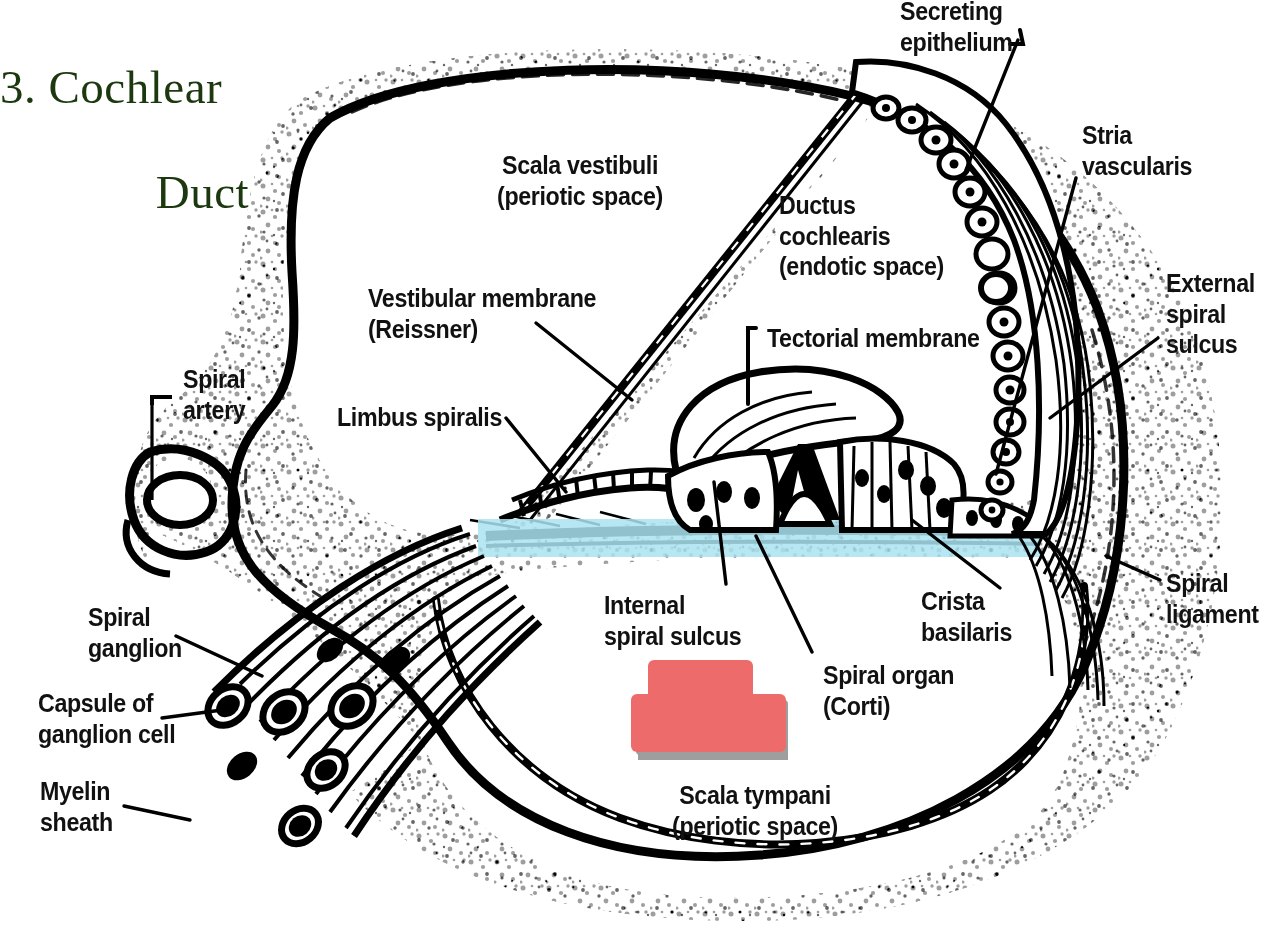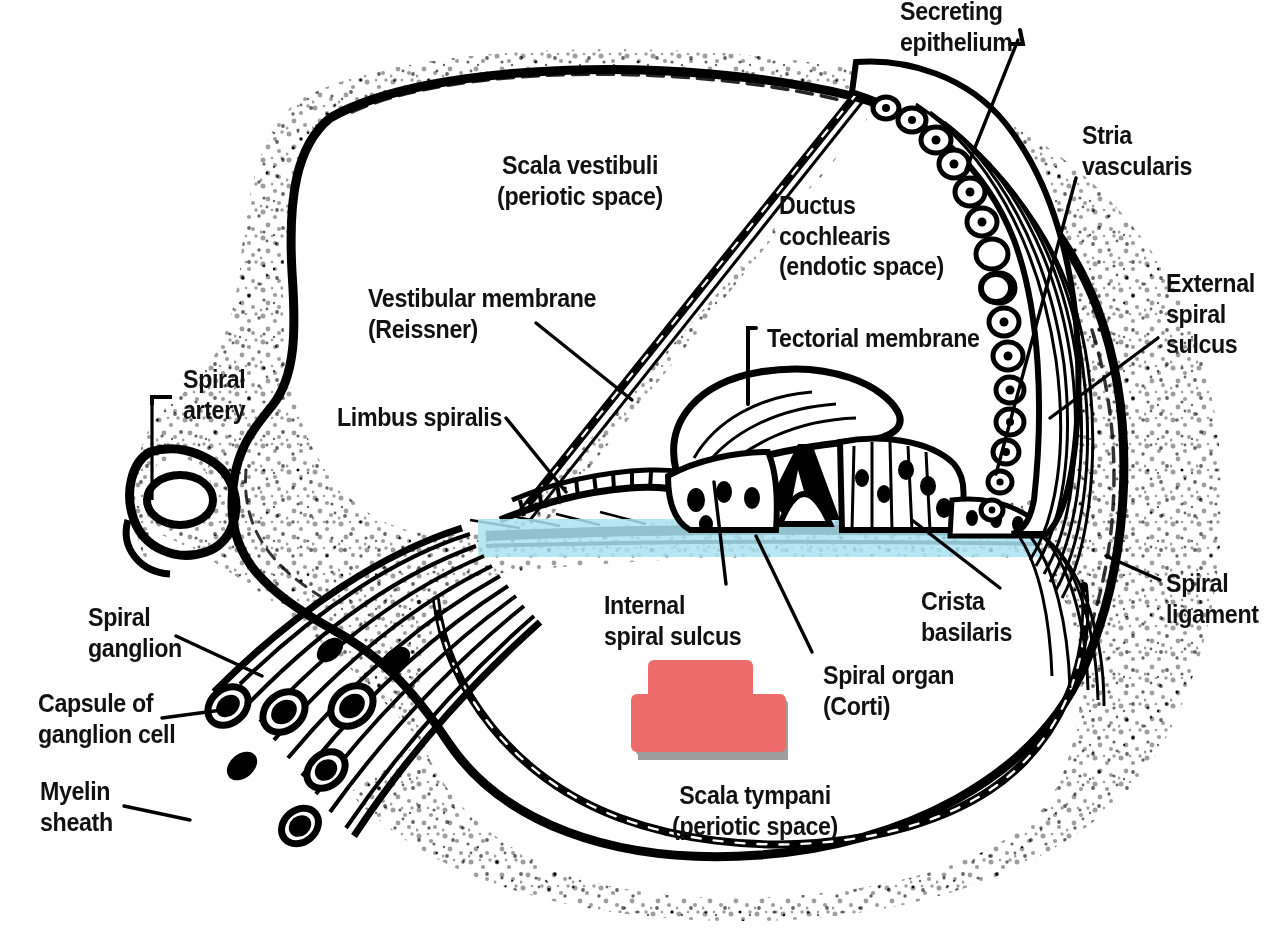--- a/index.html
+++ b/index.html
@@ -376,20 +376,24 @@
       <path d="M1000 588 L 912 520"></path>
 
       <path d="M176 636 L 262 676"></path>
 
       <path d="M162 718 L 222 710"></path>
 
       <path d="M124 806 L 190 820"></path>
     </g>
   </svg>
 
+  <div class="slide-title" style="color: rgb(28, 56, 15);">
+    <span class="ln1">3.  Cochlear</span>
+    <span class="ln2">Duct</span>
+  </div>
 
   <div id="labels">
       <div class="lbl" style="left: 900px; top: -4px;">Secreting
 epithelium</div>
       <div class="lbl" style="left: 1082px; top: 120px;">Stria
 vascularis</div>
       <div class="lbl" style="left: 1166px; top: 268px;">External
 spiral
 sulcus</div>
       <div class="lbl" style="left: 1166px; top: 568px;">Spiral

